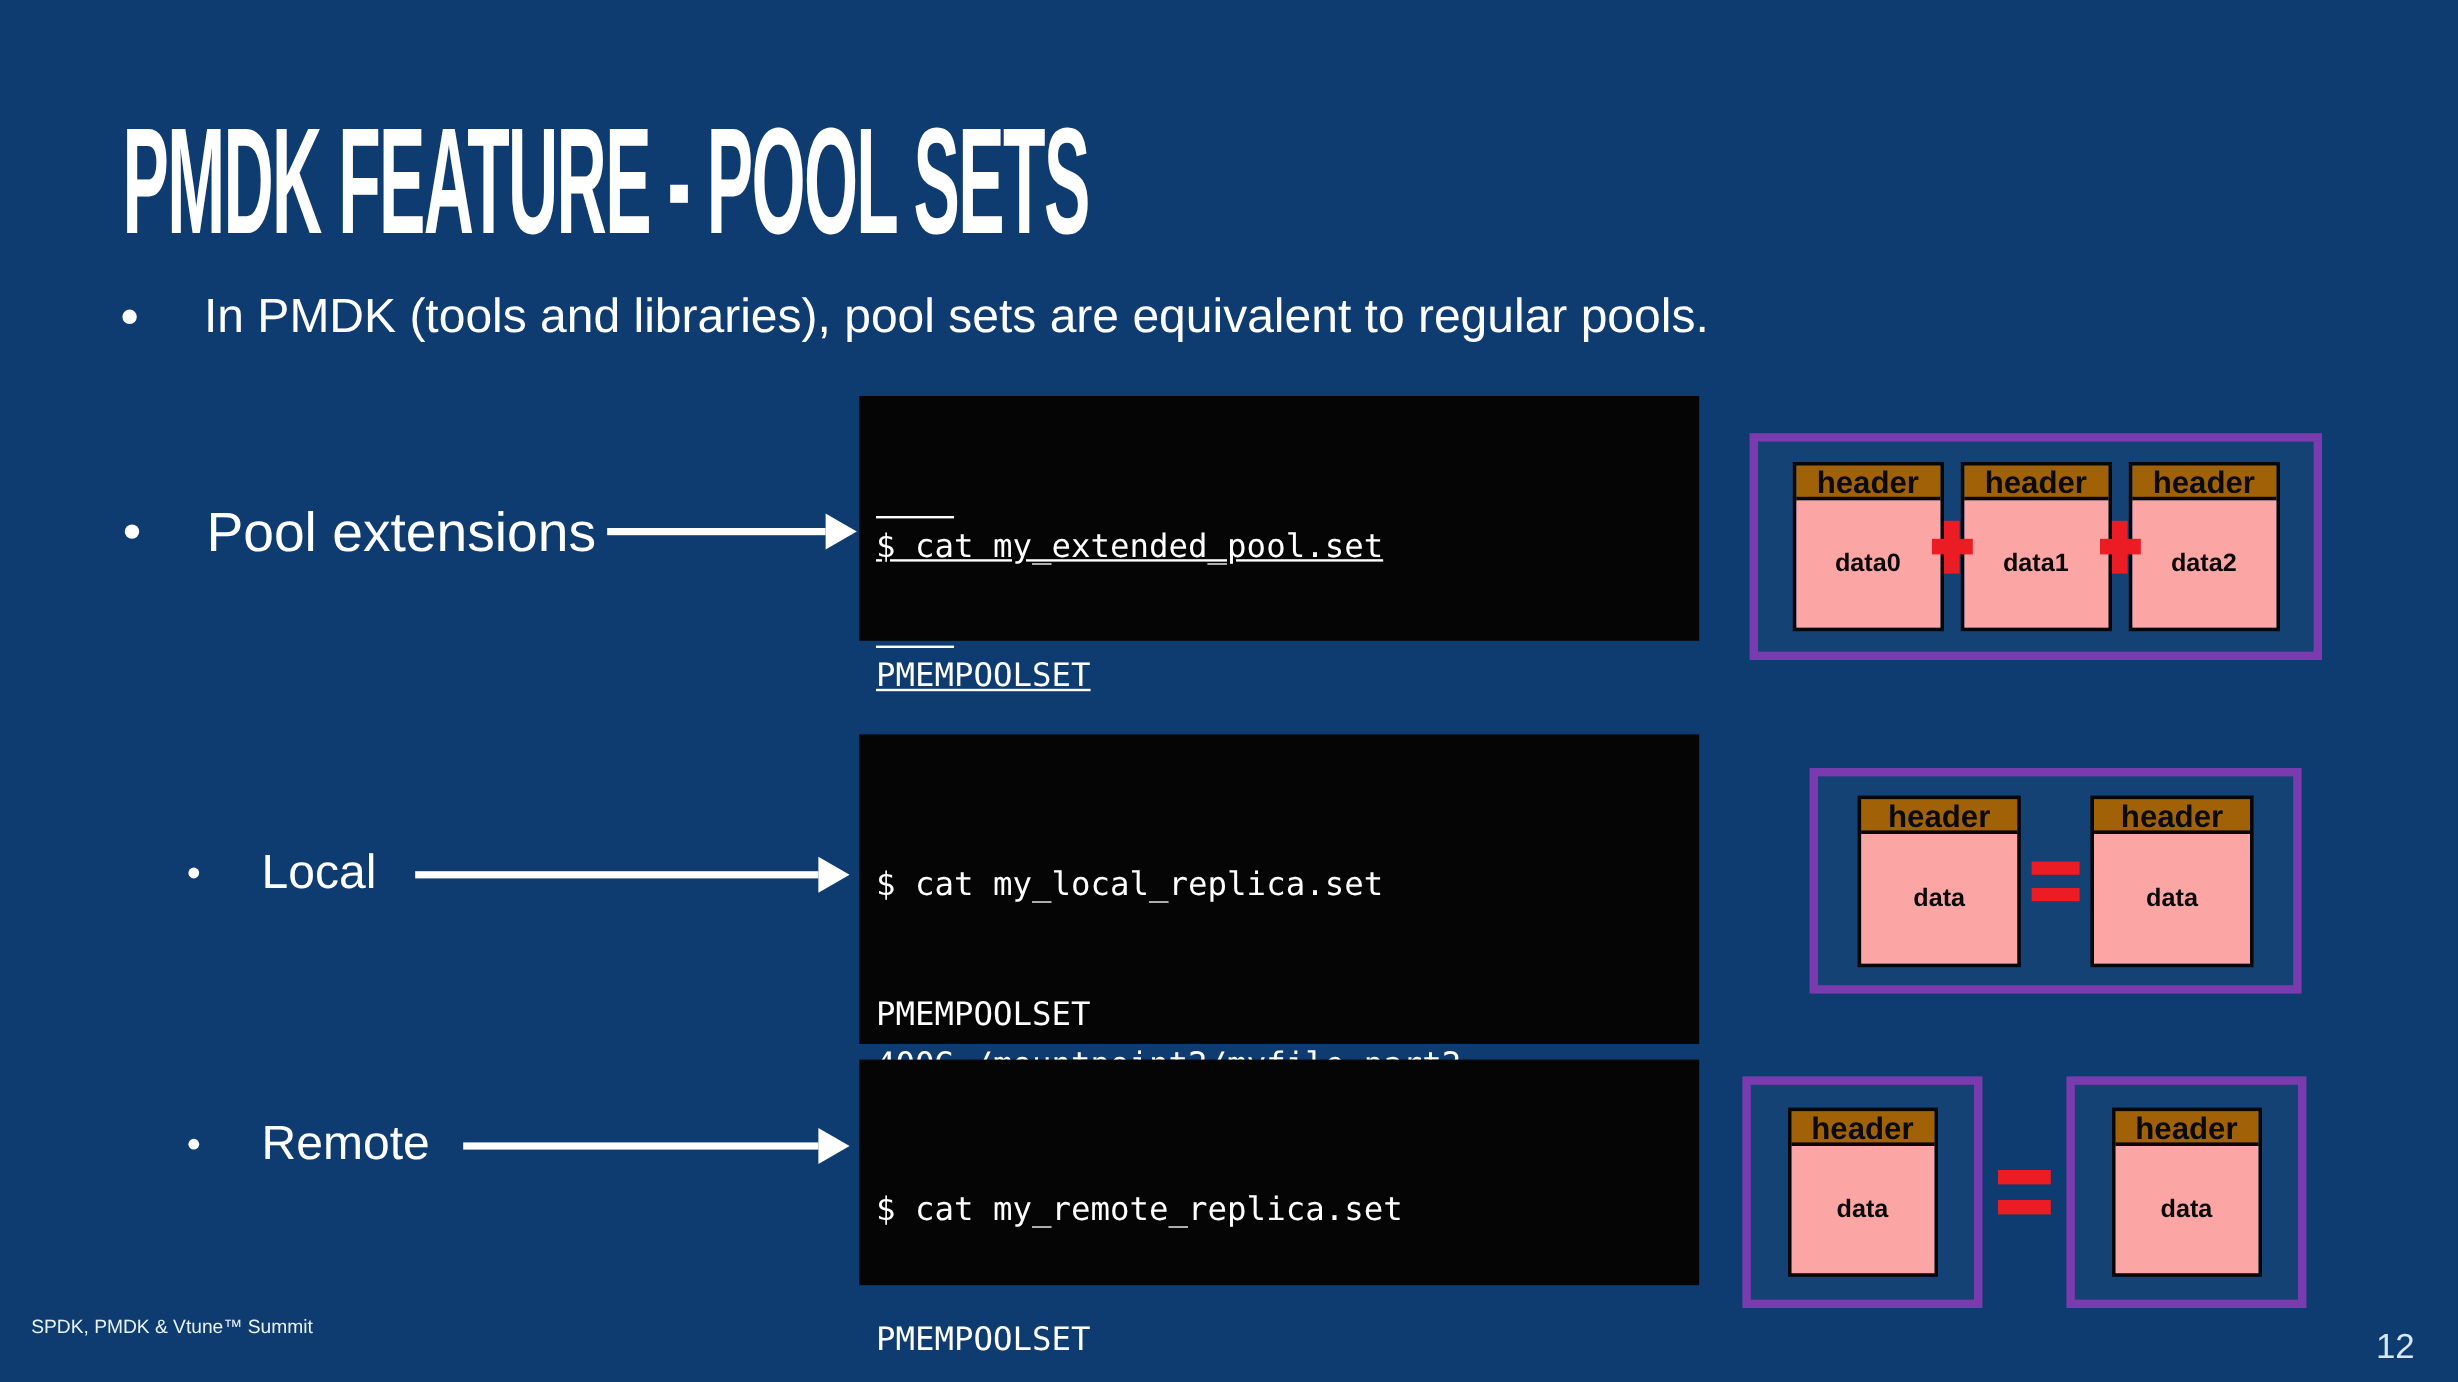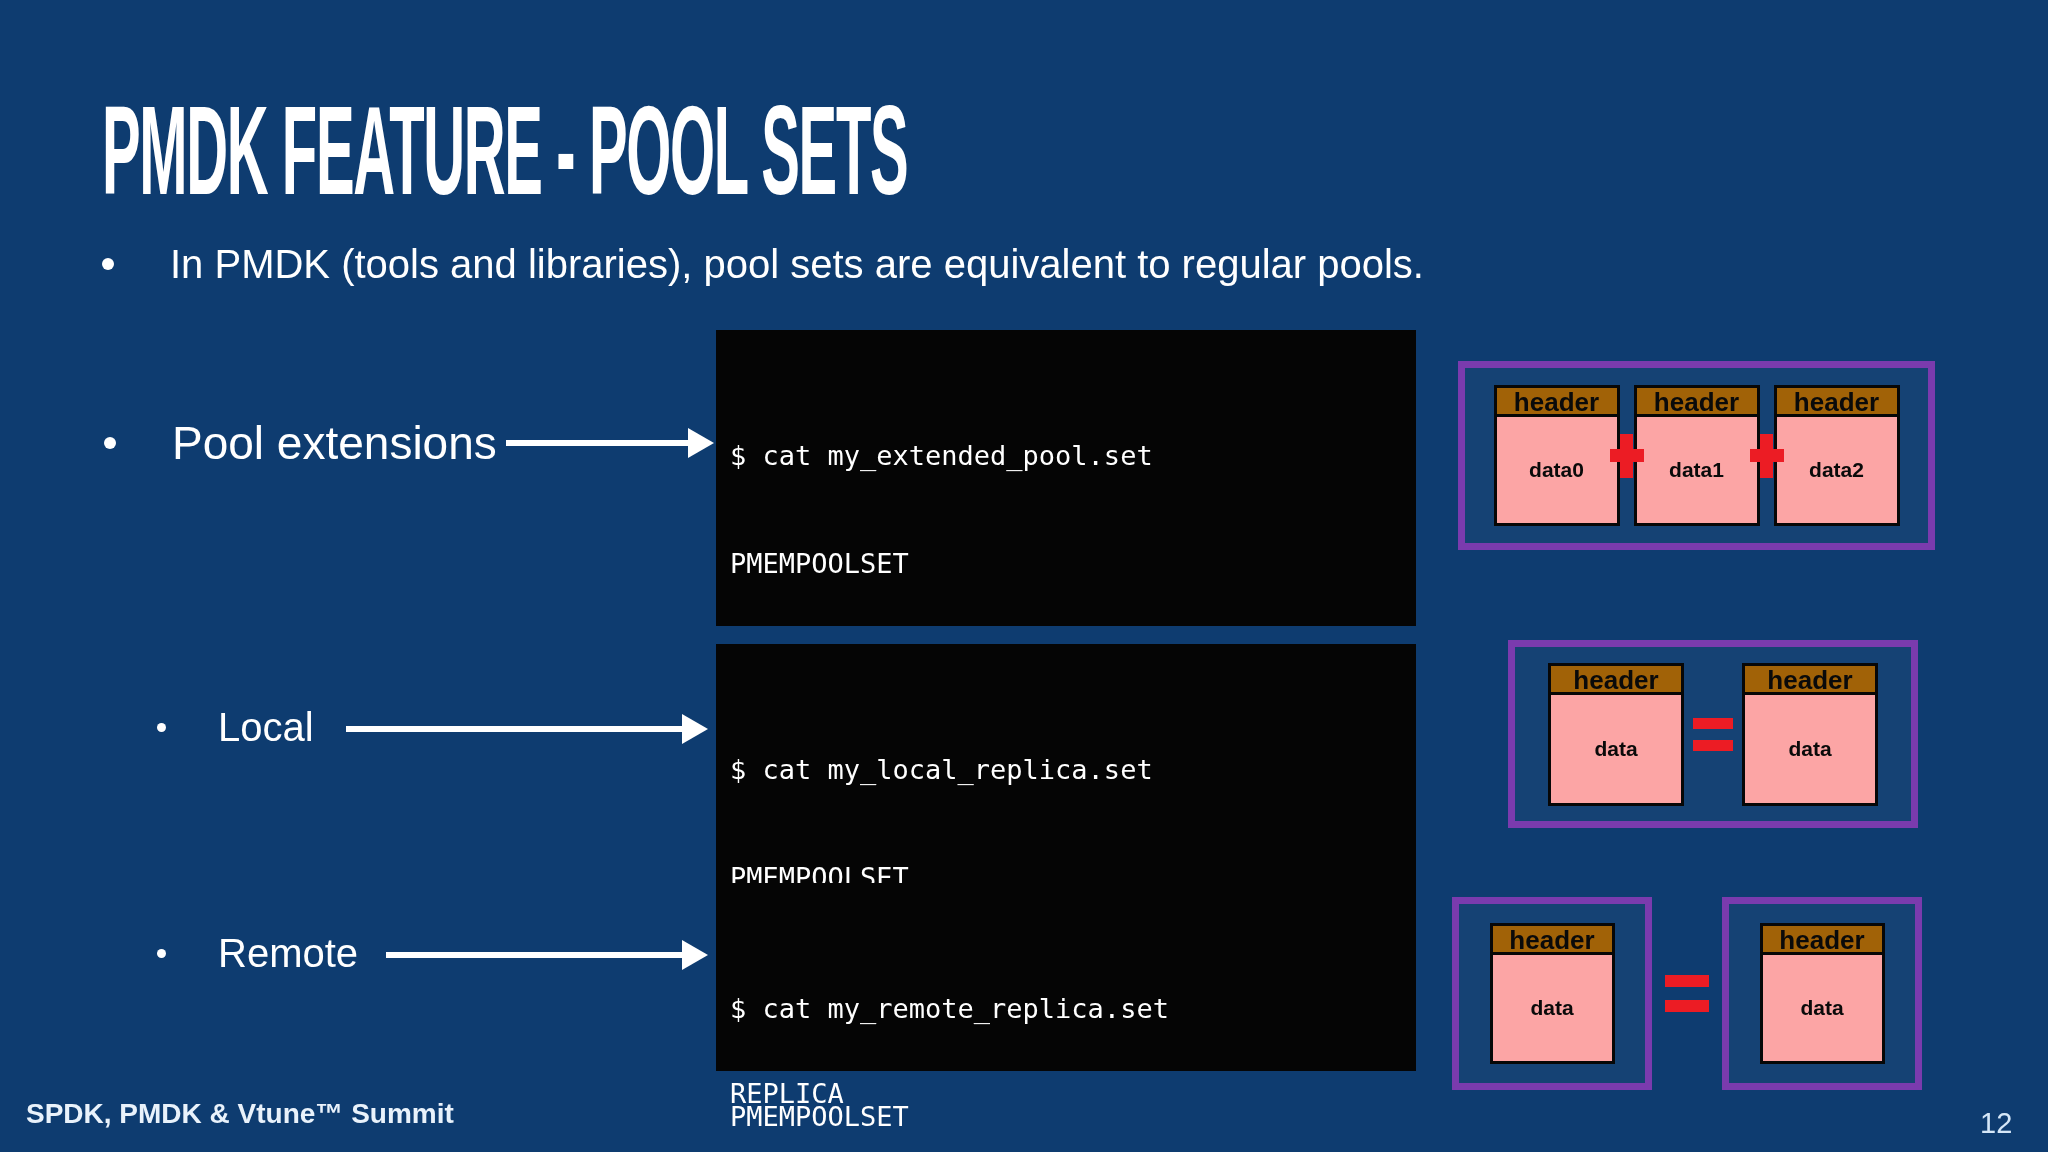--- a/index.html
+++ b/index.html
@@ -70,22 +70,22 @@
     left: 716px;
     width: 700px;
     background: #050505;
     padding: 36px 10px 0 14px;
     font-family: "DejaVu Sans Mono", "Liberation Mono", monospace;
     font-size: 27px;
     line-height: 36px;
     color: #FFFFFF;
     white-space: pre;
   }
-  .term-1 { top: 330px; height: 296px; }
-  .term-2 { top: 644px; height: 258px; }
+  .term-1 { top: 330px; height: 204px; text-decoration: underline; }
+  .term-2 { top: 612px; height: 258px; }
   .term-3 { top: 883px; height: 188px; }
 
   
   .diag {
     position: absolute;
     border: 7px solid #7A3BAE;
     display: flex;
     align-items: center;
     justify-content: center;
     background: rgba(255,255,255,0.03);
@@ -161,23 +161,22 @@
   .equals::before, .equals::after { content: ""; background: #EC1C24; }
   .eq-sm { width: 40px; height: 33px; }
   .eq-sm::before, .eq-sm::after { height: 11px; }
   .eq-lg { width: 44px; height: 37px; margin: 0 13px; }
   .eq-lg::before, .eq-lg::after { height: 12px; }
 
   
   .footer-left {
     position: absolute;
     left: 26px; top: 1098px;
-    font-size: 28px;
+    font-size: 16px;
     color: #E9F2FB;
-    font-weight: bold;
   }
   .page-num {
     position: absolute;
     left: 1980px; top: 1094px;
     font-size: 29px;
     color: #D5E7F8;
     margin-top: 13px;
   }
 </style>
 </head>

